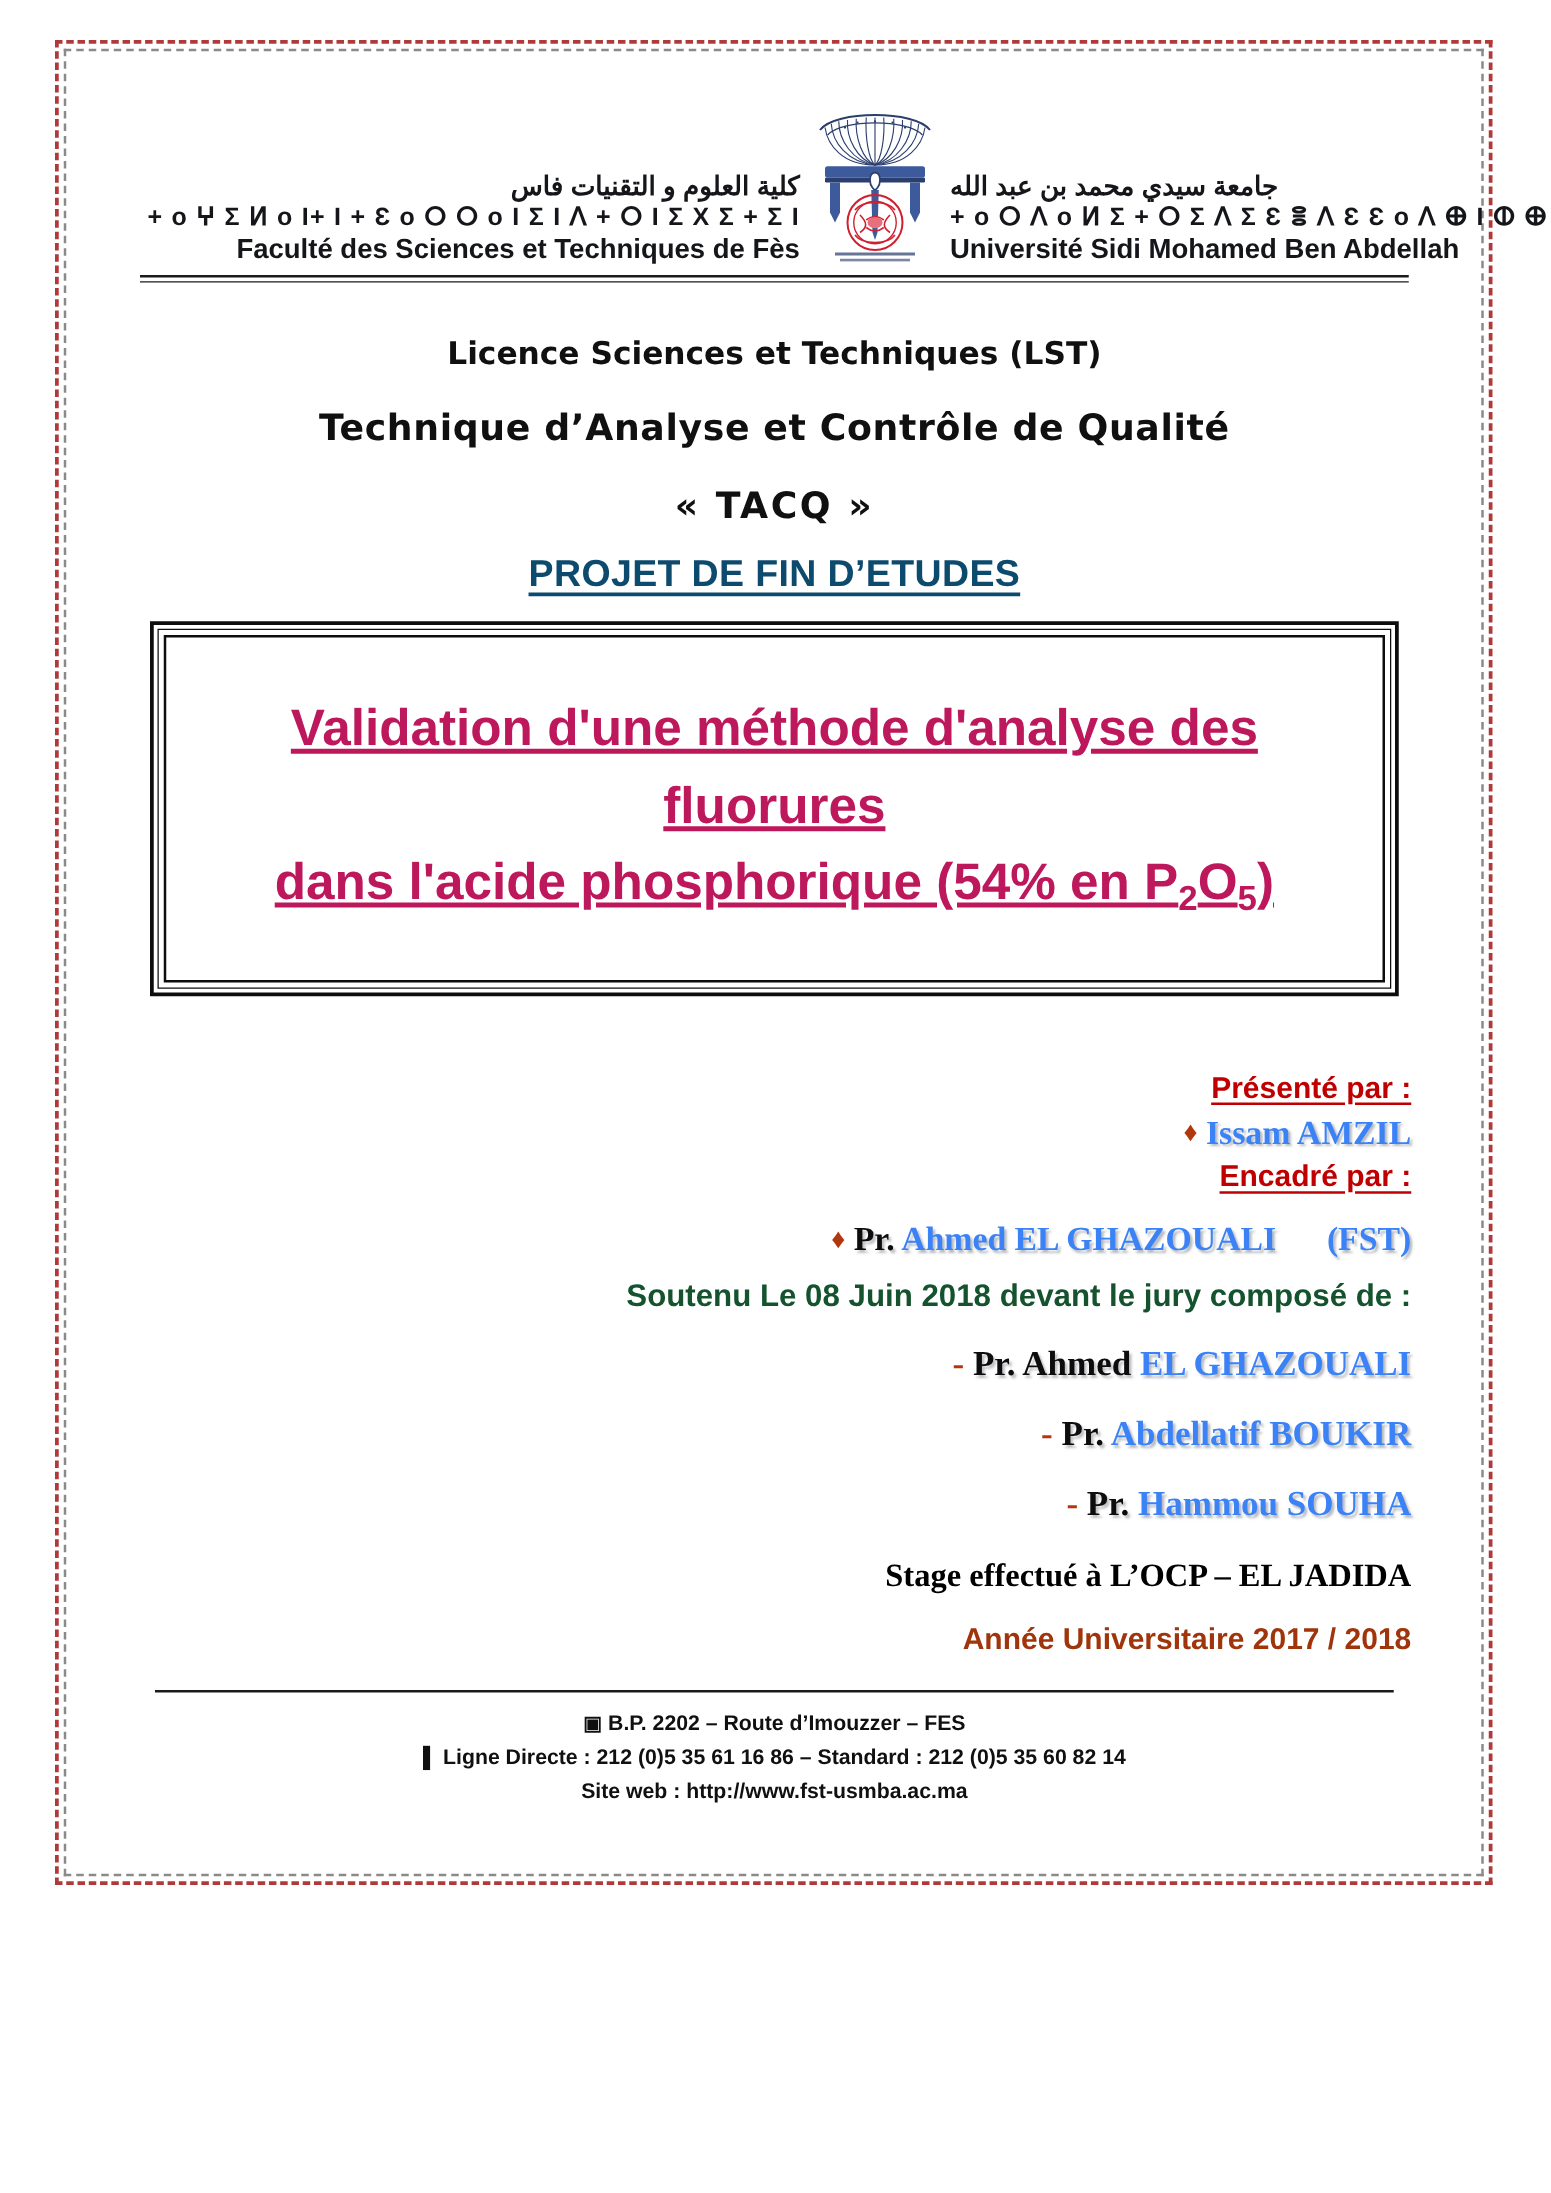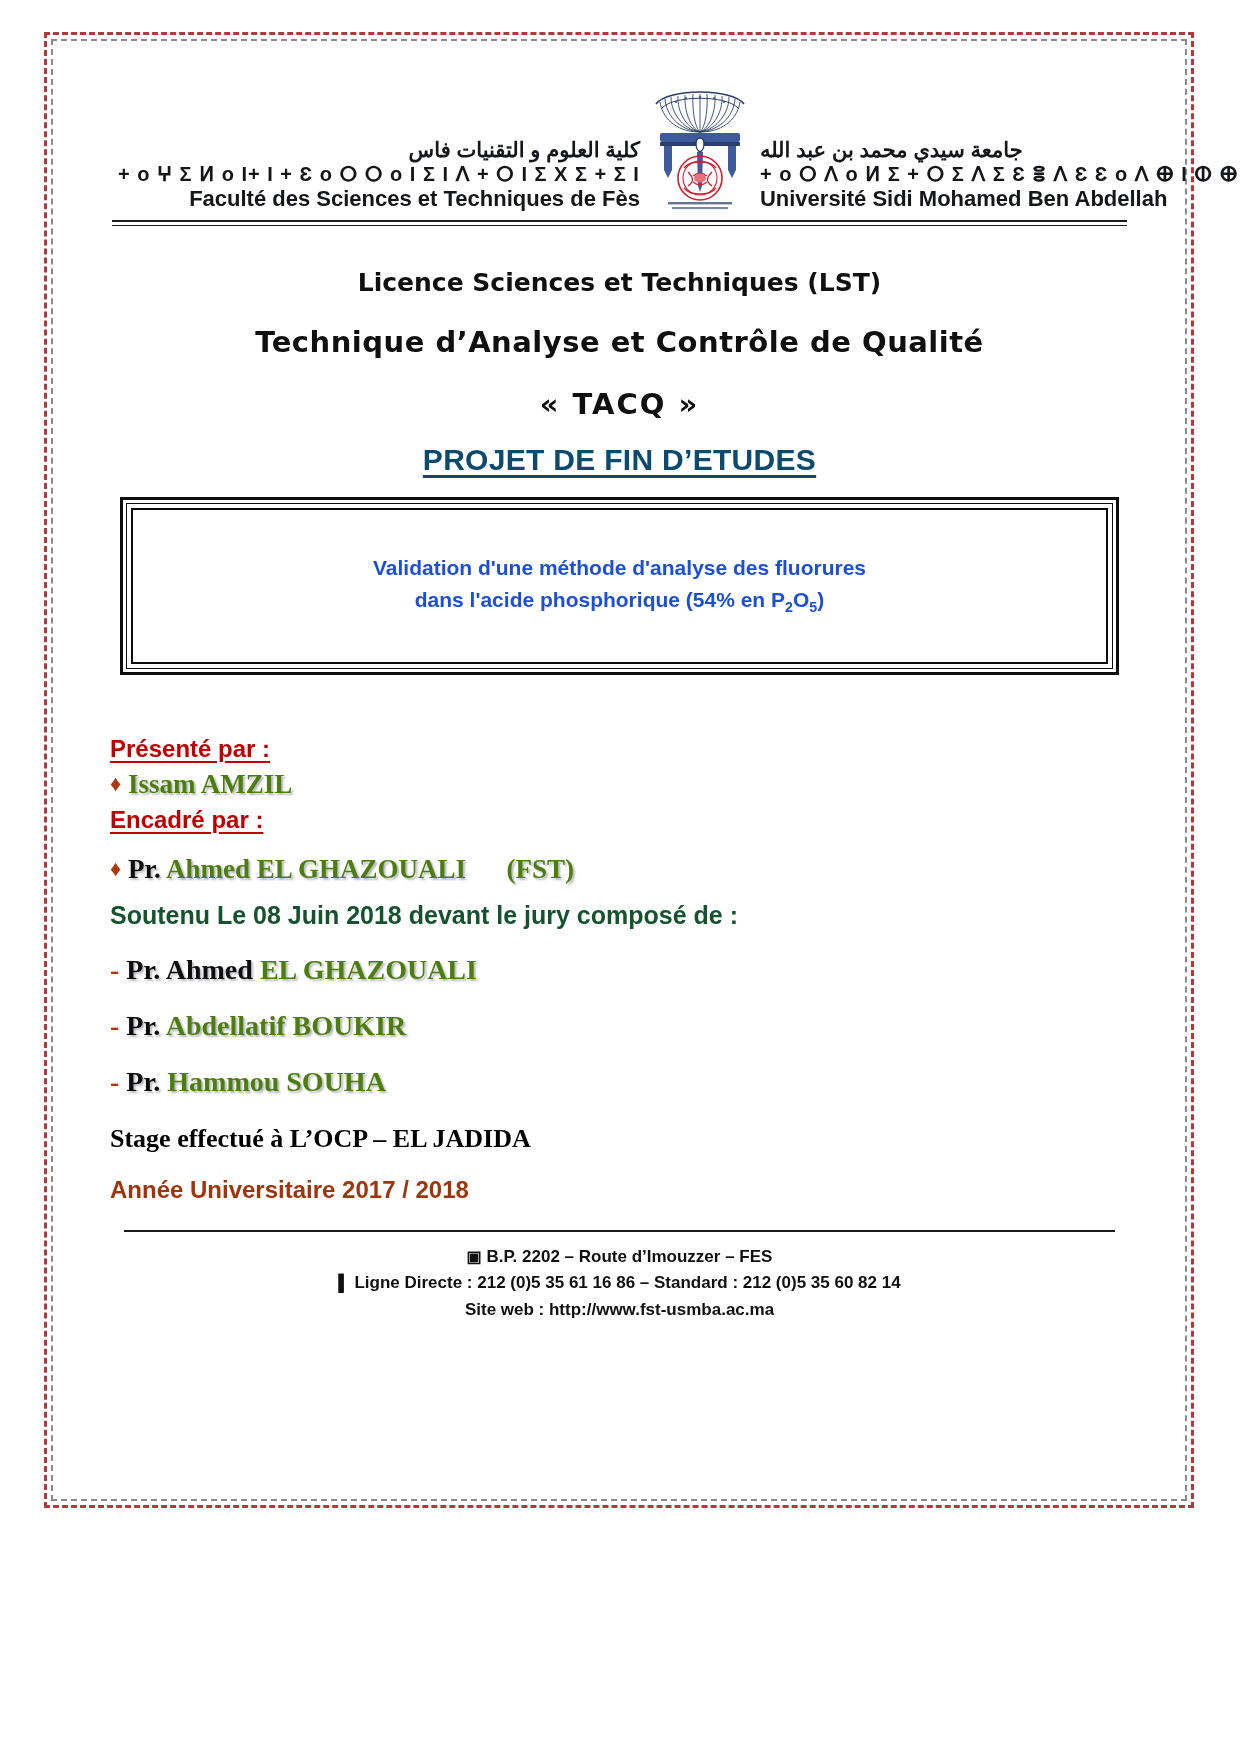--- a/index.html
+++ b/index.html
@@ -133,29 +133,30 @@
   #title-box-mid {
     border: 1px solid #0d0d0d;
     padding: 4px;
   }
   #title-box-in {
     border: 2px solid #0d0d0d;
     padding: 42px 28px 44px 28px;
     text-align: center;
   }
   .thesis-title {
-    font-size: 21px;
-    font-weight: bold;
-    color: #1d4ed8;
+    font-size: 41px;
+    font-weight: bold;
+    color: #be185d;
     line-height: 1.5;
+    text-decoration: underline;
   }
   .thesis-title sub { font-size: 0.68em; }
 
   
-  #people { text-align: left; margin-top: 34px; }
+  #people { text-align: right; margin-top: 34px; }
 
   .label-red {
     font-size: 24px;
     font-weight: bold;
     color: #c00000;
     text-decoration: underline;
     text-underline-offset: 4px;
   }
   .sp-10 { height: 26px; }
   .sp-6  { height: 14px; }
@@ -170,21 +171,21 @@
   .bullet {
     color: #b1380d;
     font-size: 22px;
     vertical-align: 2px;
   }
   .dark {
     color: #0d0d0d;
     text-shadow: 2px 2px 2px rgba(140,140,150,0.55);
   }
   .blue {
-    color: #4d7c0f;
+    color: #3b82f6;
     text-shadow: 2px 2px 2px rgba(150,155,165,0.7);
   }
   .dash { color: #b1380d; }
 
   .soutenu {
     font-size: 25px;
     font-weight: bold;
     color: #14532d;
     margin: 16px 0 6px 0;
   }

